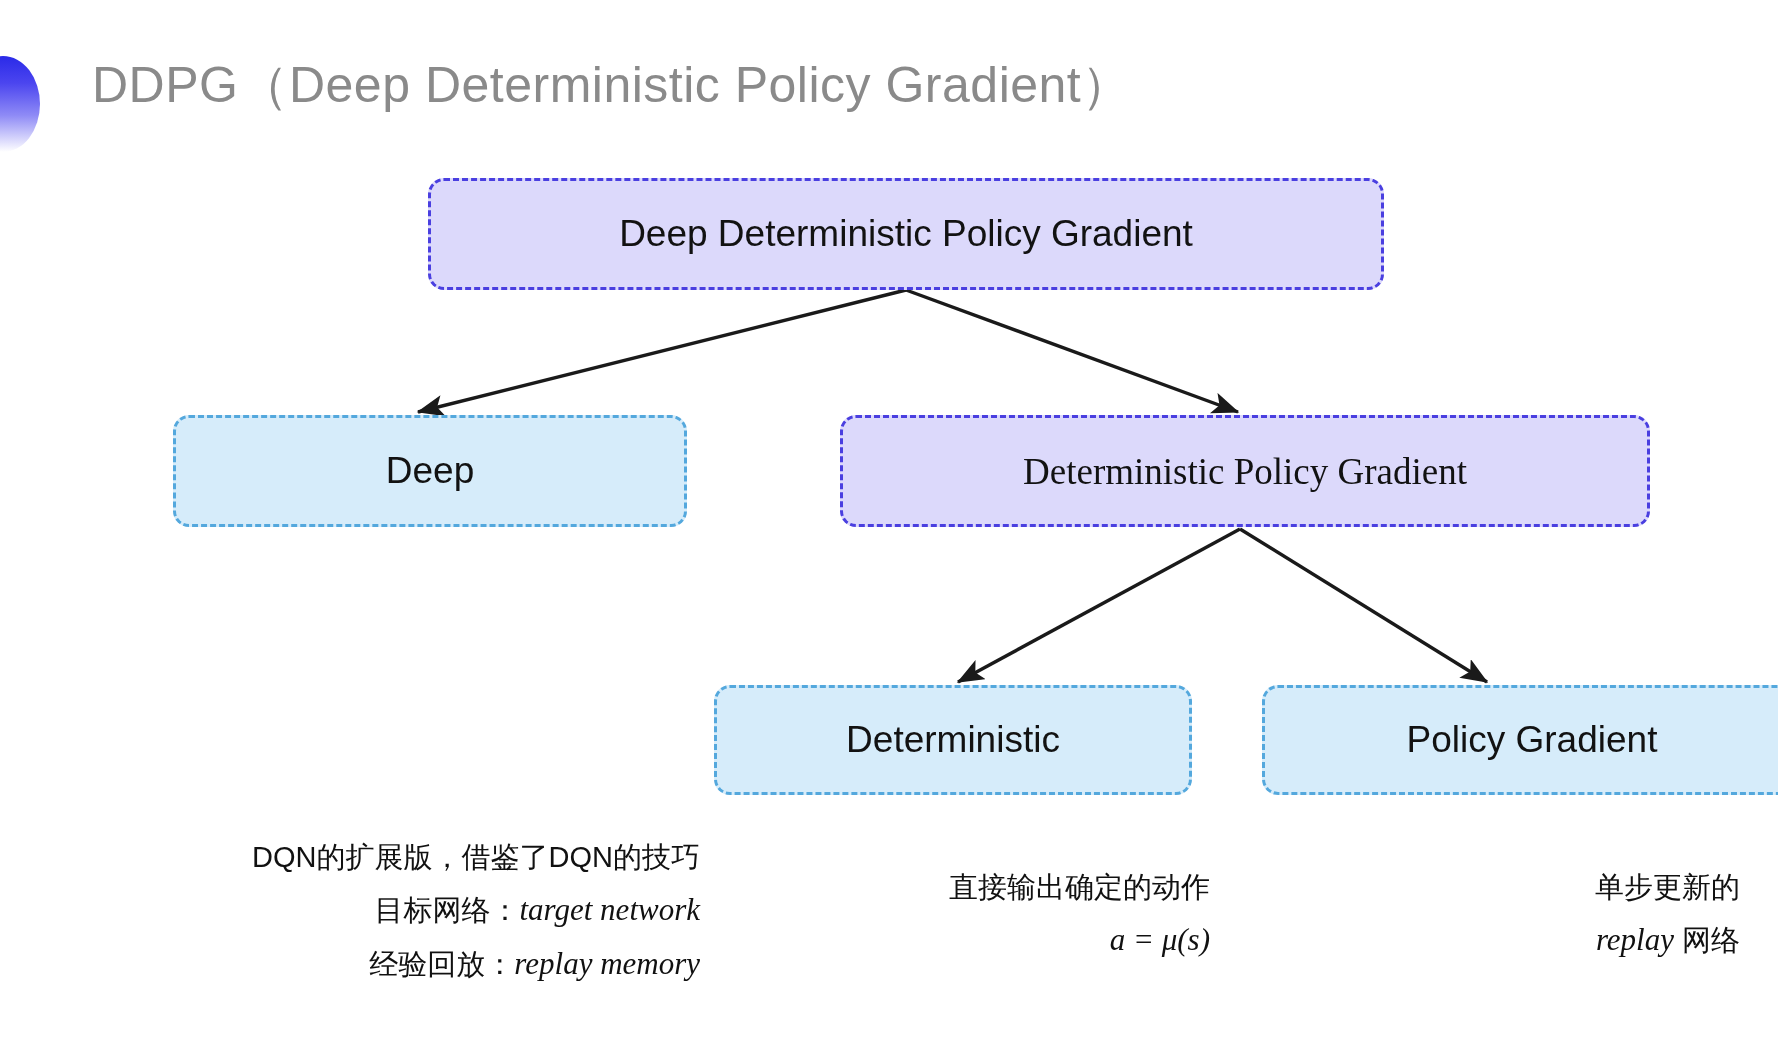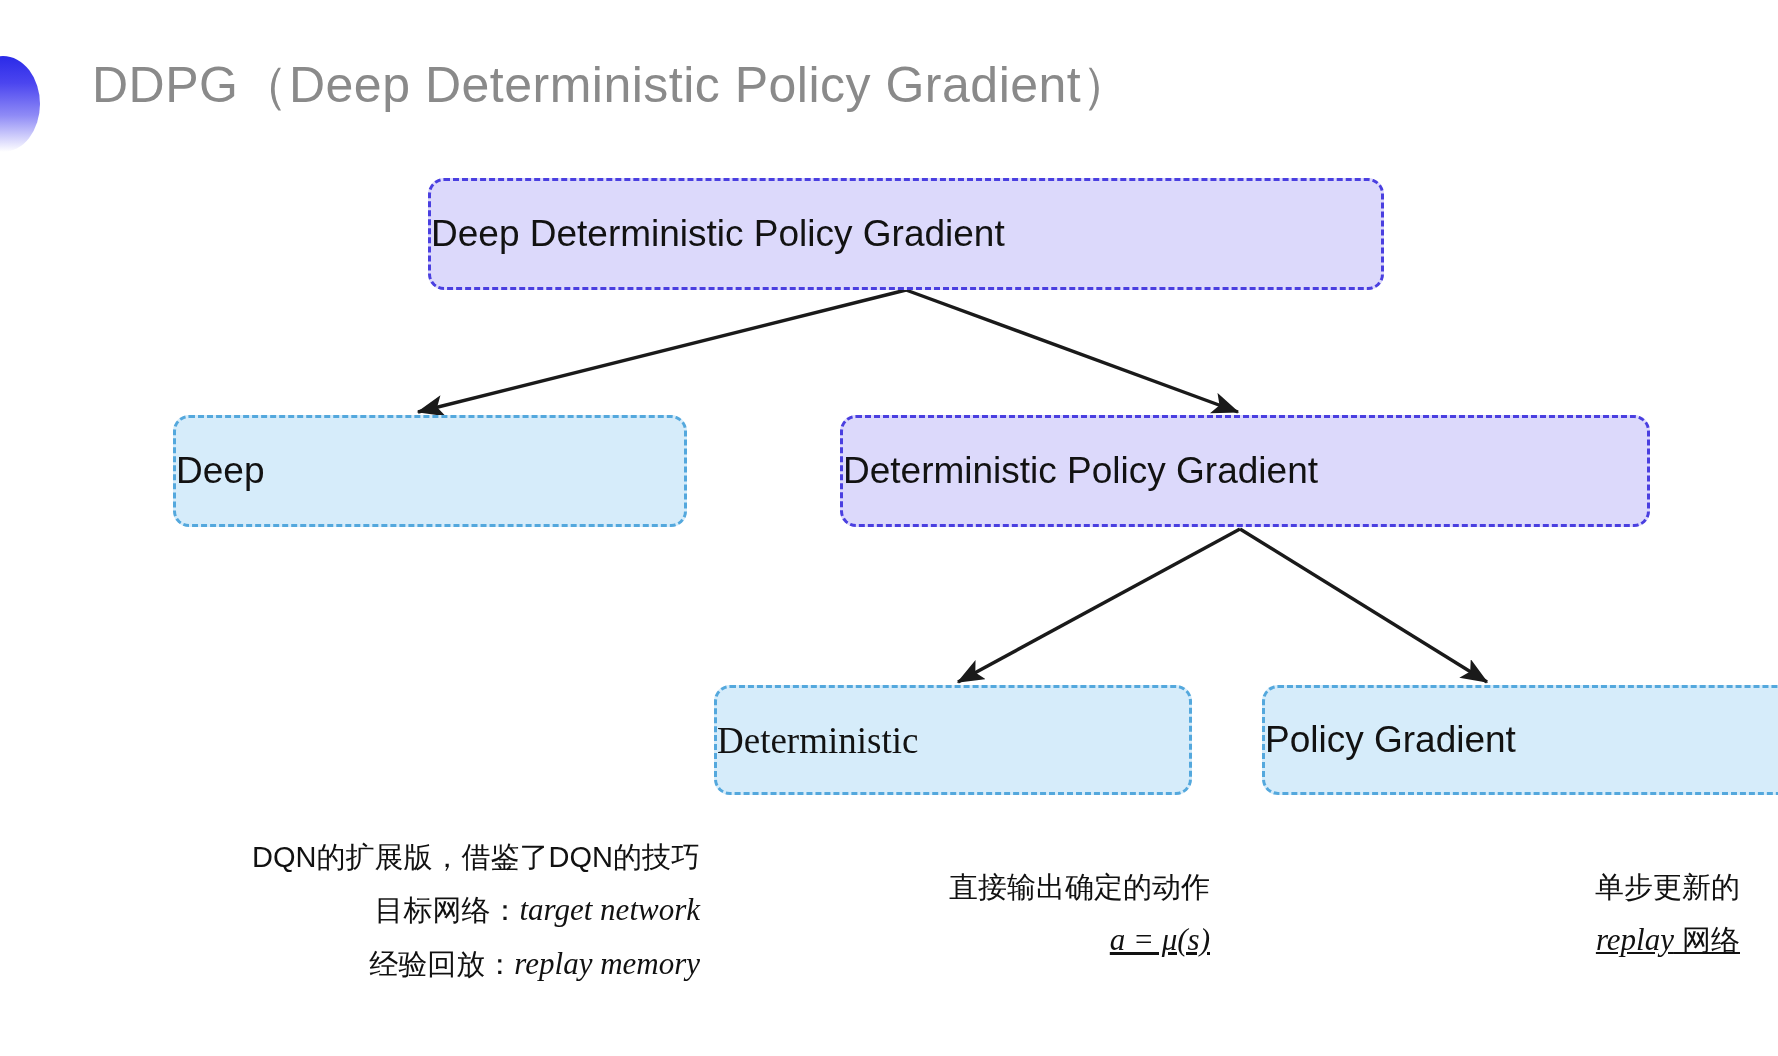--- a/index.html
+++ b/index.html
@@ -47,42 +47,43 @@
     font-weight: 400;
   }
 
   
   .node {
     position: absolute;
     box-sizing: border-box;
     border-radius: 16px;
     display: flex;
     align-items: center;
+    justify-content: center;
     text-align: center;
     color: #121212;
     white-space: nowrap;
   }
   .node.purple {
     background: #dcd9fb;
     border: 3px dashed #4a3fe0;
   }
   .node.blue {
     background: #d6ecfa;
     border: 3px dashed #54a8dd;
   }
   .node-label {
     font-size: 37px;
     font-weight: 400;
   }
 
   
   #node-ddpg      { left: 428px;  top: 178px; width: 956px; height: 112px; }
   #node-deep      { left: 173px;  top: 415px; width: 514px; height: 112px; }
-  #node-dpg       { left: 840px;  top: 415px; width: 810px; height: 112px; }
-  #node-det       { left: 714px;  top: 685px; width: 478px; height: 110px; font-family: Liberation Serif, serif; }
+  #node-dpg       { left: 840px;  top: 415px; width: 810px; height: 112px; font-family: Liberation Serif, serif; }
+  #node-det       { left: 714px;  top: 685px; width: 478px; height: 110px; }
   #node-pg        { left: 1262px; top: 685px; width: 540px; height: 110px; }
 
   
   #connectors {
     position: absolute;
     left: 0; top: 0;
     width: 1778px;
     height: 1056px;
     pointer-events: none;
   }
@@ -99,21 +100,21 @@
   .caption .cn { font-family: "Liberation Sans", sans-serif; }
   .mathit {
     font-family: "Liberation Serif", "DejaVu Serif", serif;
     font-style: italic;
     font-size: 31px;
   }
   #caption-deep      { left: 60px;  top: 832px; width: 640px; }
   #caption-det       { left: 700px; top: 862px; width: 510px; }
   #caption-pg        { left: 1250px; top: 862px; width: 490px; }
   #caption-det .formula,
-  #caption-pg  .line2 { display: block; text-decoration: underline; }
+  #caption-pg  .line2 { display: block; }
   .caption .line { display: block; text-align: right; }
 </style>
 </head>
 <body>
 
 <div id="slide">
 
   <div id="title-bullet"></div>
 
   <div id="page-title">DDPG（Deep Deterministic Policy Gradient）</div>

